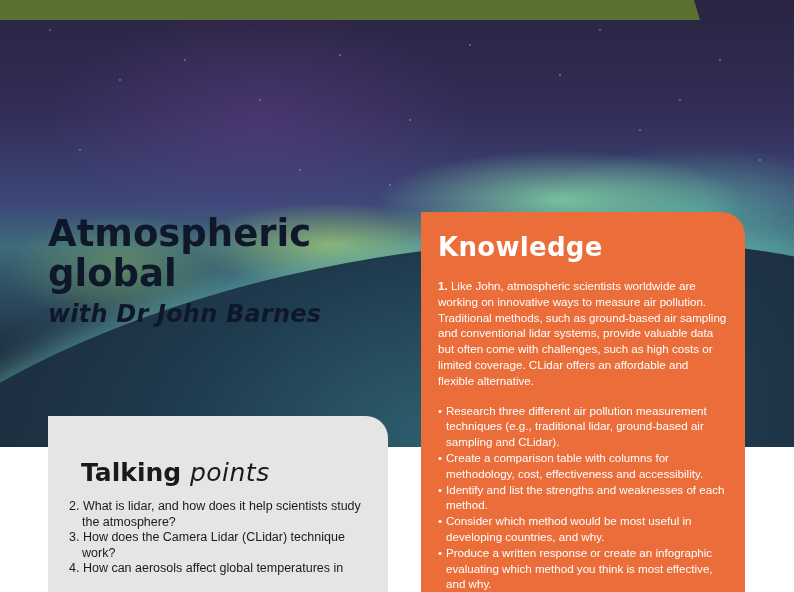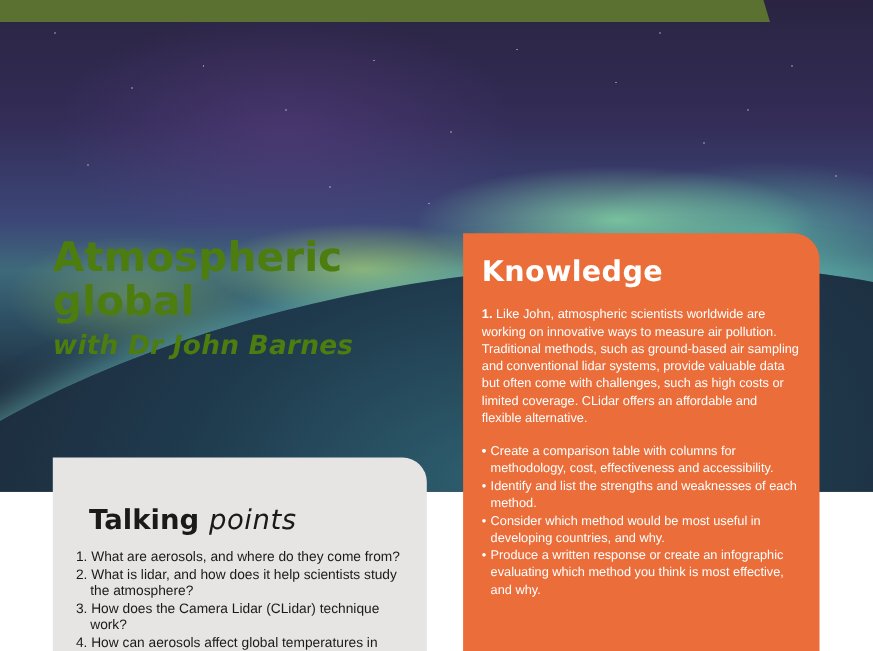--- a/index.html
+++ b/index.html
@@ -45,21 +45,21 @@
         radial-gradient(1px 1px at 390px 185px, #fff, transparent),
         radial-gradient(1px 1px at 600px 30px, #fff, transparent),
         radial-gradient(1px 1px at 680px 100px, #fff, transparent);
       opacity: 0.8;
     }
     .topbar {
       position: absolute; left: 0; top: 0; width: 700px; height: 20px;
       background: #5a7132;
       clip-path: polygon(0 0, 694px 0, 700px 20px, 0 20px);
     }
-    .title-block { position: absolute; left: 48px; top: 214px; color: #4d7c0f; }
+    .title-block { position: absolute; left: 48px; top: 214px; color: #0f172a; }
     .title {
       margin: 0; font-family: "DejaVu Sans", sans-serif; font-weight: bold;
       font-size: 37px; line-height: 40px; letter-spacing: 0px;
     }
     .subtitle {
       margin-top: 6px; font-family: "DejaVu Sans", sans-serif; font-style: italic;
       font-weight: bold; font-size: 24px; letter-spacing: 0.2px;
     }
     .talking {
       position: absolute; left: 48px; top: 416px; width: 340px; height: 200px;
@@ -116,30 +116,29 @@
   </h1>
   <div class="subtitle">with Dr John Barnes</div>
 </div>
 
 <div class="talking">
   <h2>
     <span class="bold">Talking</span>
     <span class="light">points</span>
   </h2>
   <ol>
-    <li>1. What are aerosols, and where do they come from?</li>
     <li>2. What is lidar, and how does it help scientists study the atmosphere?</li>
     <li>3. How does the Camera Lidar (CLidar) technique work?</li>
     <li>4. How can aerosols affect global temperatures in</li>
   </ol>
 </div>
 
 <div class="activities">
   <h2>Knowledge</h2>
   <p class="intro"><span class="num">1.</span><span> Like John, atmospheric scientists worldwide are working on innovative ways to measure air pollution. Traditional methods, such as ground-based air sampling and conventional lidar systems, provide valuable data but often come with challenges, such as high costs or limited coverage. CLidar offers an affordable and flexible alternative.</span></p>
   <ul>
-    <li><span class="bullet">•</span></li>
+    <li><span class="bullet">•</span><span>Research three different air pollution measurement techniques (e.g., traditional lidar, ground-based air sampling and CLidar).</span></li>
     <li><span class="bullet">•</span><span>Create a comparison table with columns for methodology, cost, effectiveness and accessibility.</span></li>
     <li><span class="bullet">•</span><span>Identify and list the strengths and weaknesses of each method.</span></li>
     <li><span class="bullet">•</span><span>Consider which method would be most useful in developing countries, and why.</span></li>
     <li><span class="bullet">•</span><span>Produce a written response or create an infographic evaluating which method you think is most effective, and why.</span></li>
   </ul>
 </div>
 
 </body></html>

